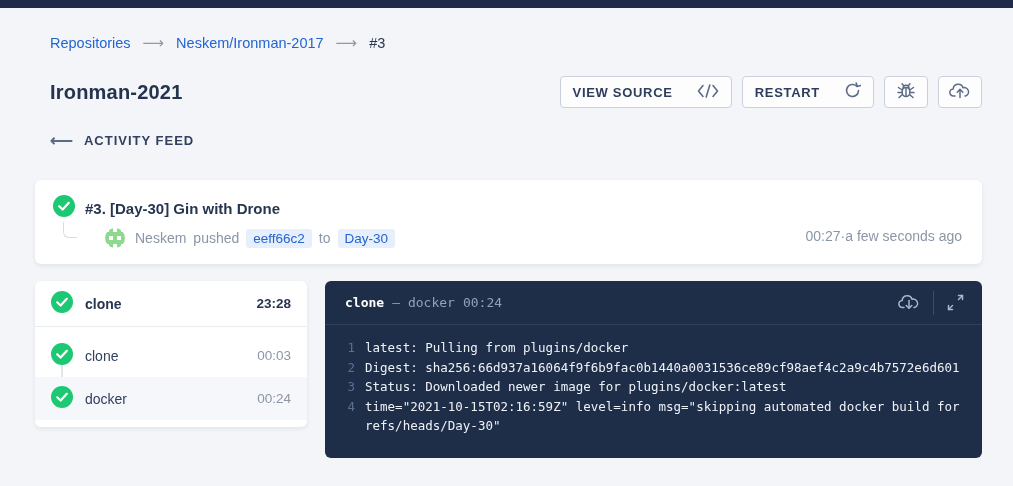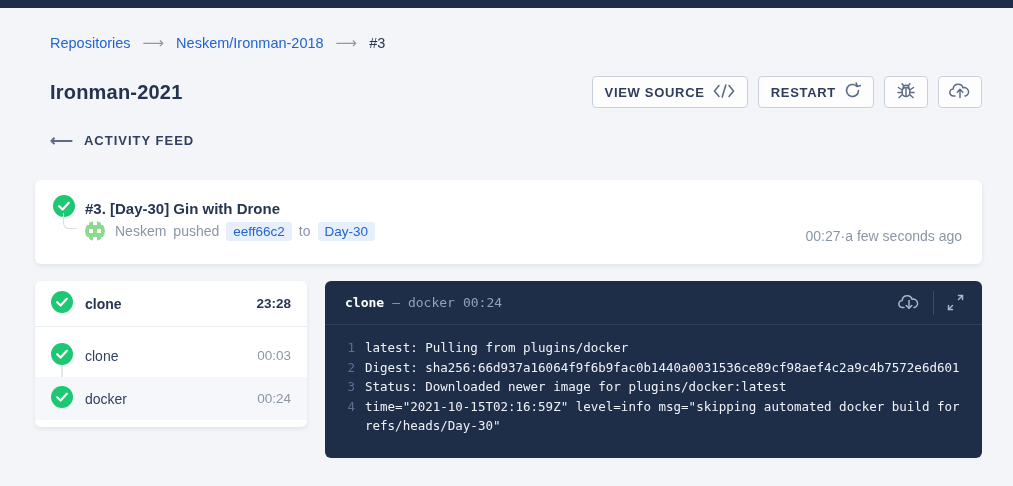--- a/index.html
+++ b/index.html
@@ -18,40 +18,40 @@
   .breadcrumb a { color:#2364d2; text-decoration:none; cursor:pointer; }
   .crumb-sep { color:#8e99ab; font-size:15px; }
   .crumb-current { color:#27364f; }
 
   
   .title-row { margin:24px 0 0 15px; display:flex; align-items:center; }
   h1 { font-size:20px; font-weight:700; color:#24334e; letter-spacing:0.2px; }
   .btn-group { margin-left:auto; display:flex; gap:10px; }
   .btn {
     height:32px; background:#fdfdfe; border:1px solid #c9d1de; border-radius:4px;
-    display:flex; align-items:center; gap:8px; padding:0 12px;
+    display:flex; align-items:center; gap:24px; padding:0 12px;
     font-size:13px; font-weight:700; letter-spacing:0.7px; color:#2e3e5c; cursor:pointer;
     font-family:"Liberation Sans", sans-serif;
   }
   .btn svg { stroke:#5c6c88; }
   .btn.icon-only { width:44px; justify-content:center; padding:0; }
 
   
   .activity-feed { margin:23px 0 0 15px; display:flex; align-items:center; gap:10px;
     font-size:13px; font-weight:700; letter-spacing:1px; color:#33415f; cursor:pointer; }
   .activity-feed .arrow { color:#5c6c88; font-size:16px; }
 
   
   .card {
     background:#fff; border-radius:6px; box-shadow:0 2px 4px rgba(25,45,70,0.08);
   }
   .build-card { margin-top:30px; height:84px; padding:15px 20px 0 18px; position:relative; }
   .build-row1 { display:flex; align-items:center; gap:10px; }
   .build-title { font-size:15px; font-weight:600; color:#263650; }
-  .build-row2 { display:flex; align-items:flex-start; margin:0 0 0 10px; height:34px; }
+  .build-row2 { display:flex; align-items:center; margin:0 0 0 10px; height:34px;gap:20px; }
   .elbow { width:14px; height:16px; border-left:1.5px solid #d6dde6; border-bottom:1.5px solid #d6dde6;
     border-bottom-left-radius:6px; margin:-8px 8px 8px 0; }
   .build-meta { display:flex; align-items:center; gap:7px; font-size:14px; color:#8b96a5; }
   .chip { background:#e6effb; color:#2364d2; font-size:13.5px; padding:2px 7px; border-radius:3px; cursor:pointer; }
   .build-time { position:absolute; right:20px; bottom:20px; font-size:14px; color:#8b96a5;
     display:flex; gap:0; align-items:center; }
 
   
   .detail { margin-top:17px; display:flex; gap:18px; align-items:flex-start; }
 
@@ -90,21 +90,21 @@
 </head>
 <body>
 
 <div class="topbar"></div>
 
 <div class="page">
 
   <div class="breadcrumb">
     <a>Repositories</a>
     <span class="crumb-sep">⟶</span>
-    <a>Neskem/Ironman-2018</a>
+    <a>Neskem/Ironman-2017</a>
     <span class="crumb-sep">⟶</span>
     <span class="crumb-current">#3</span>
   </div>
 
   <div class="title-row">
     <h1>Ironman-2021</h1>
     <div class="btn-group">
       <button class="btn">
         <span>VIEW SOURCE</span>
         <span class="icon">

